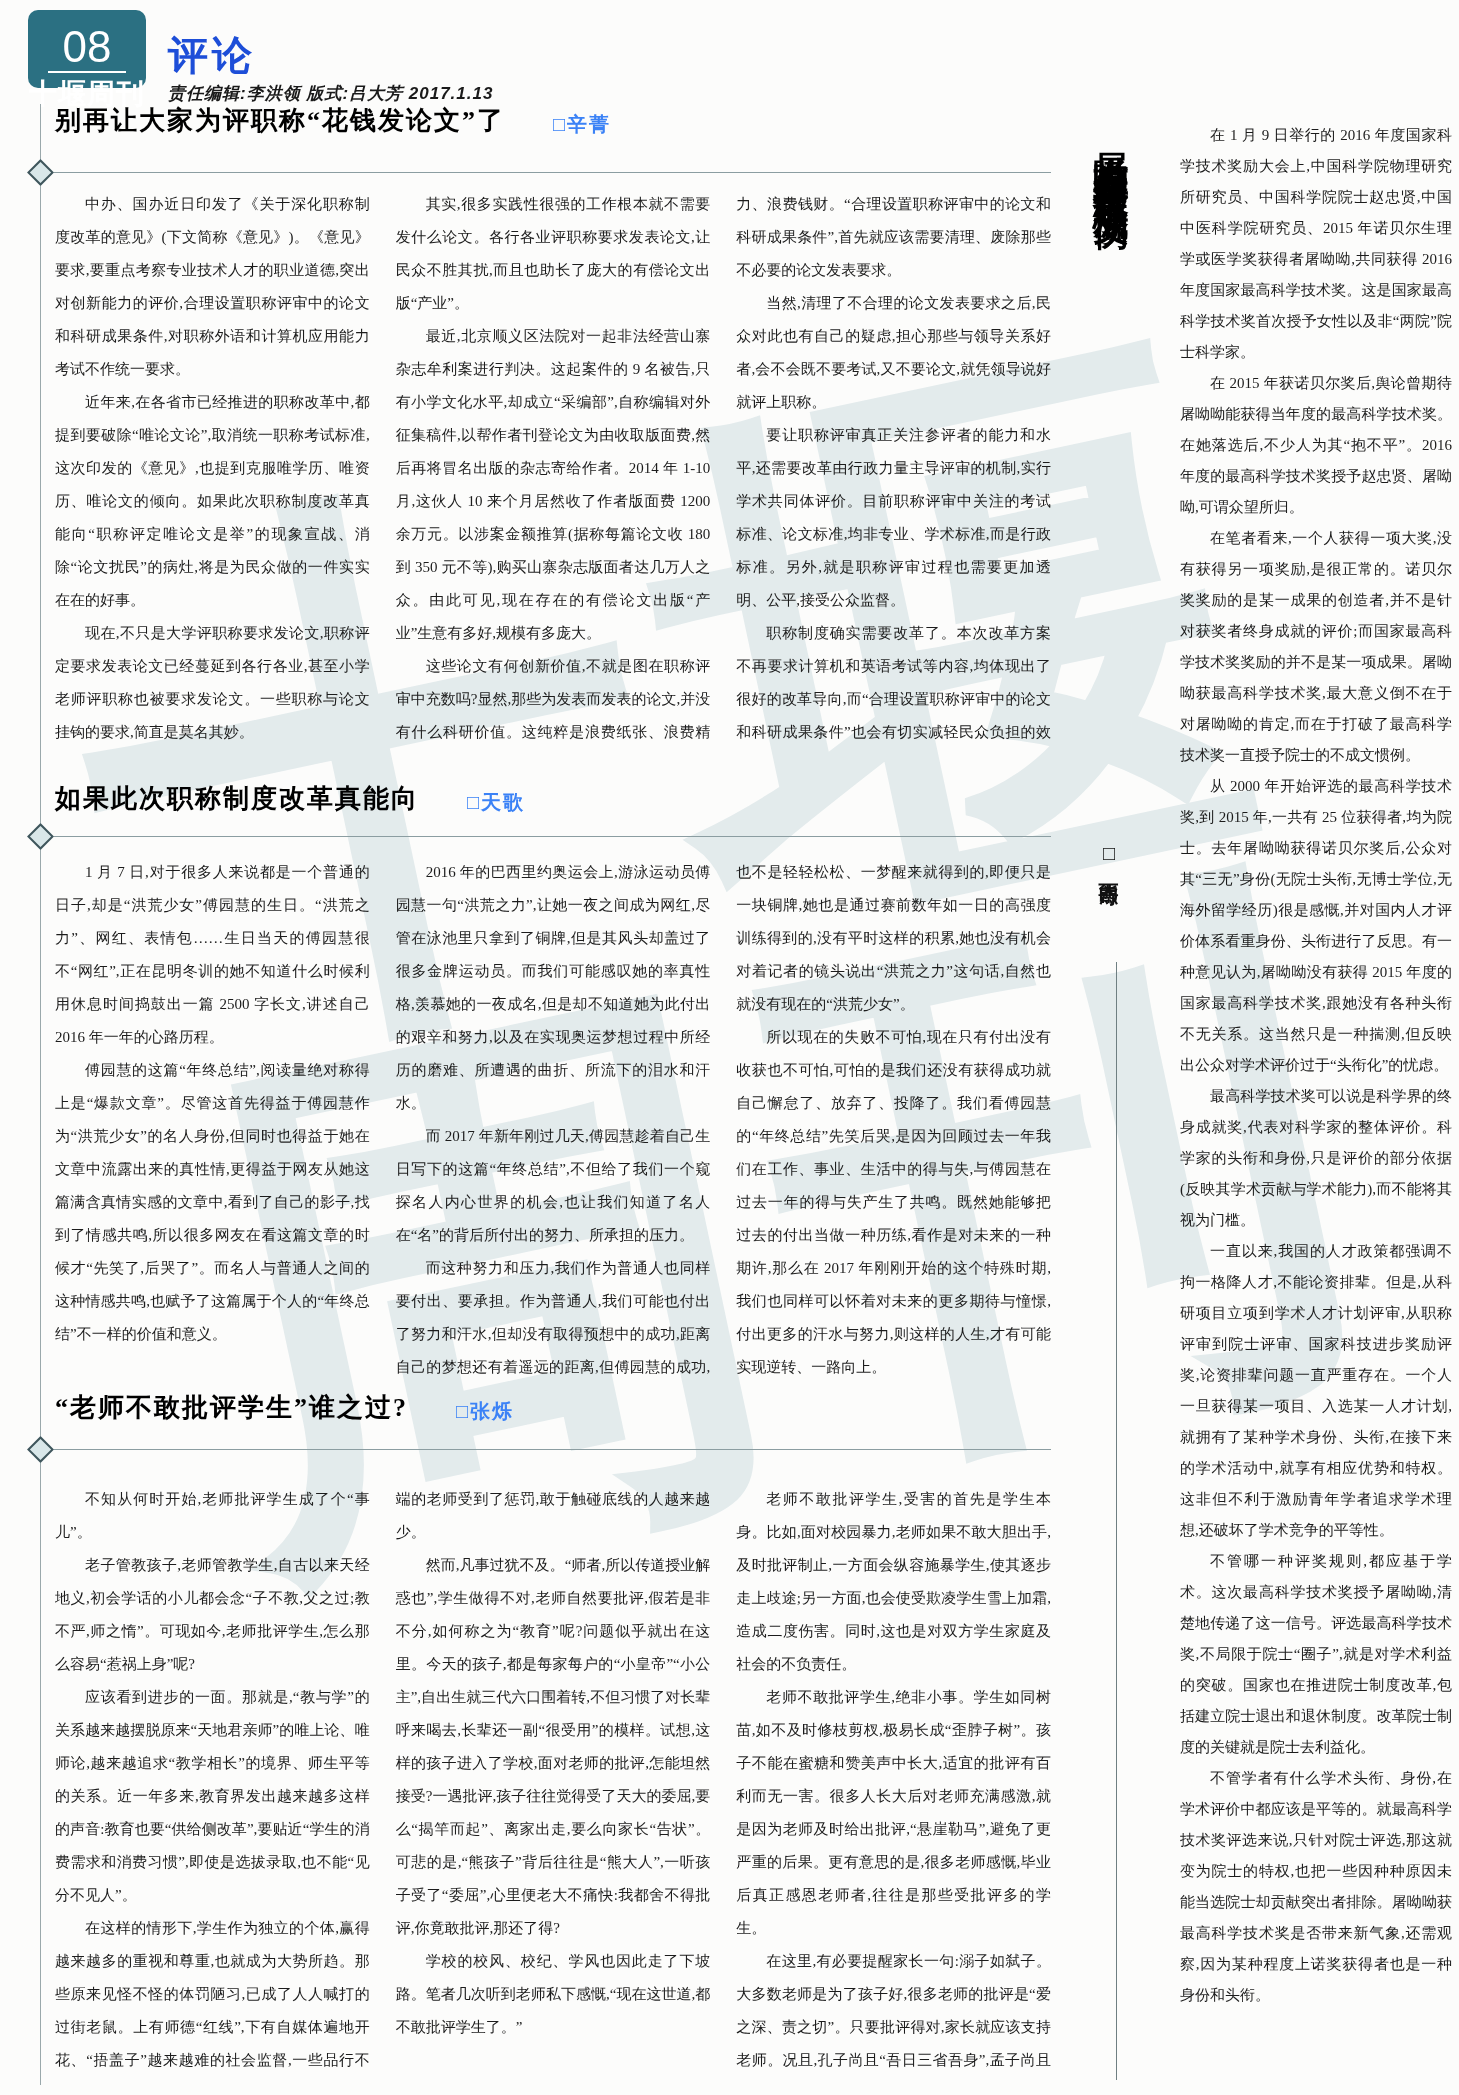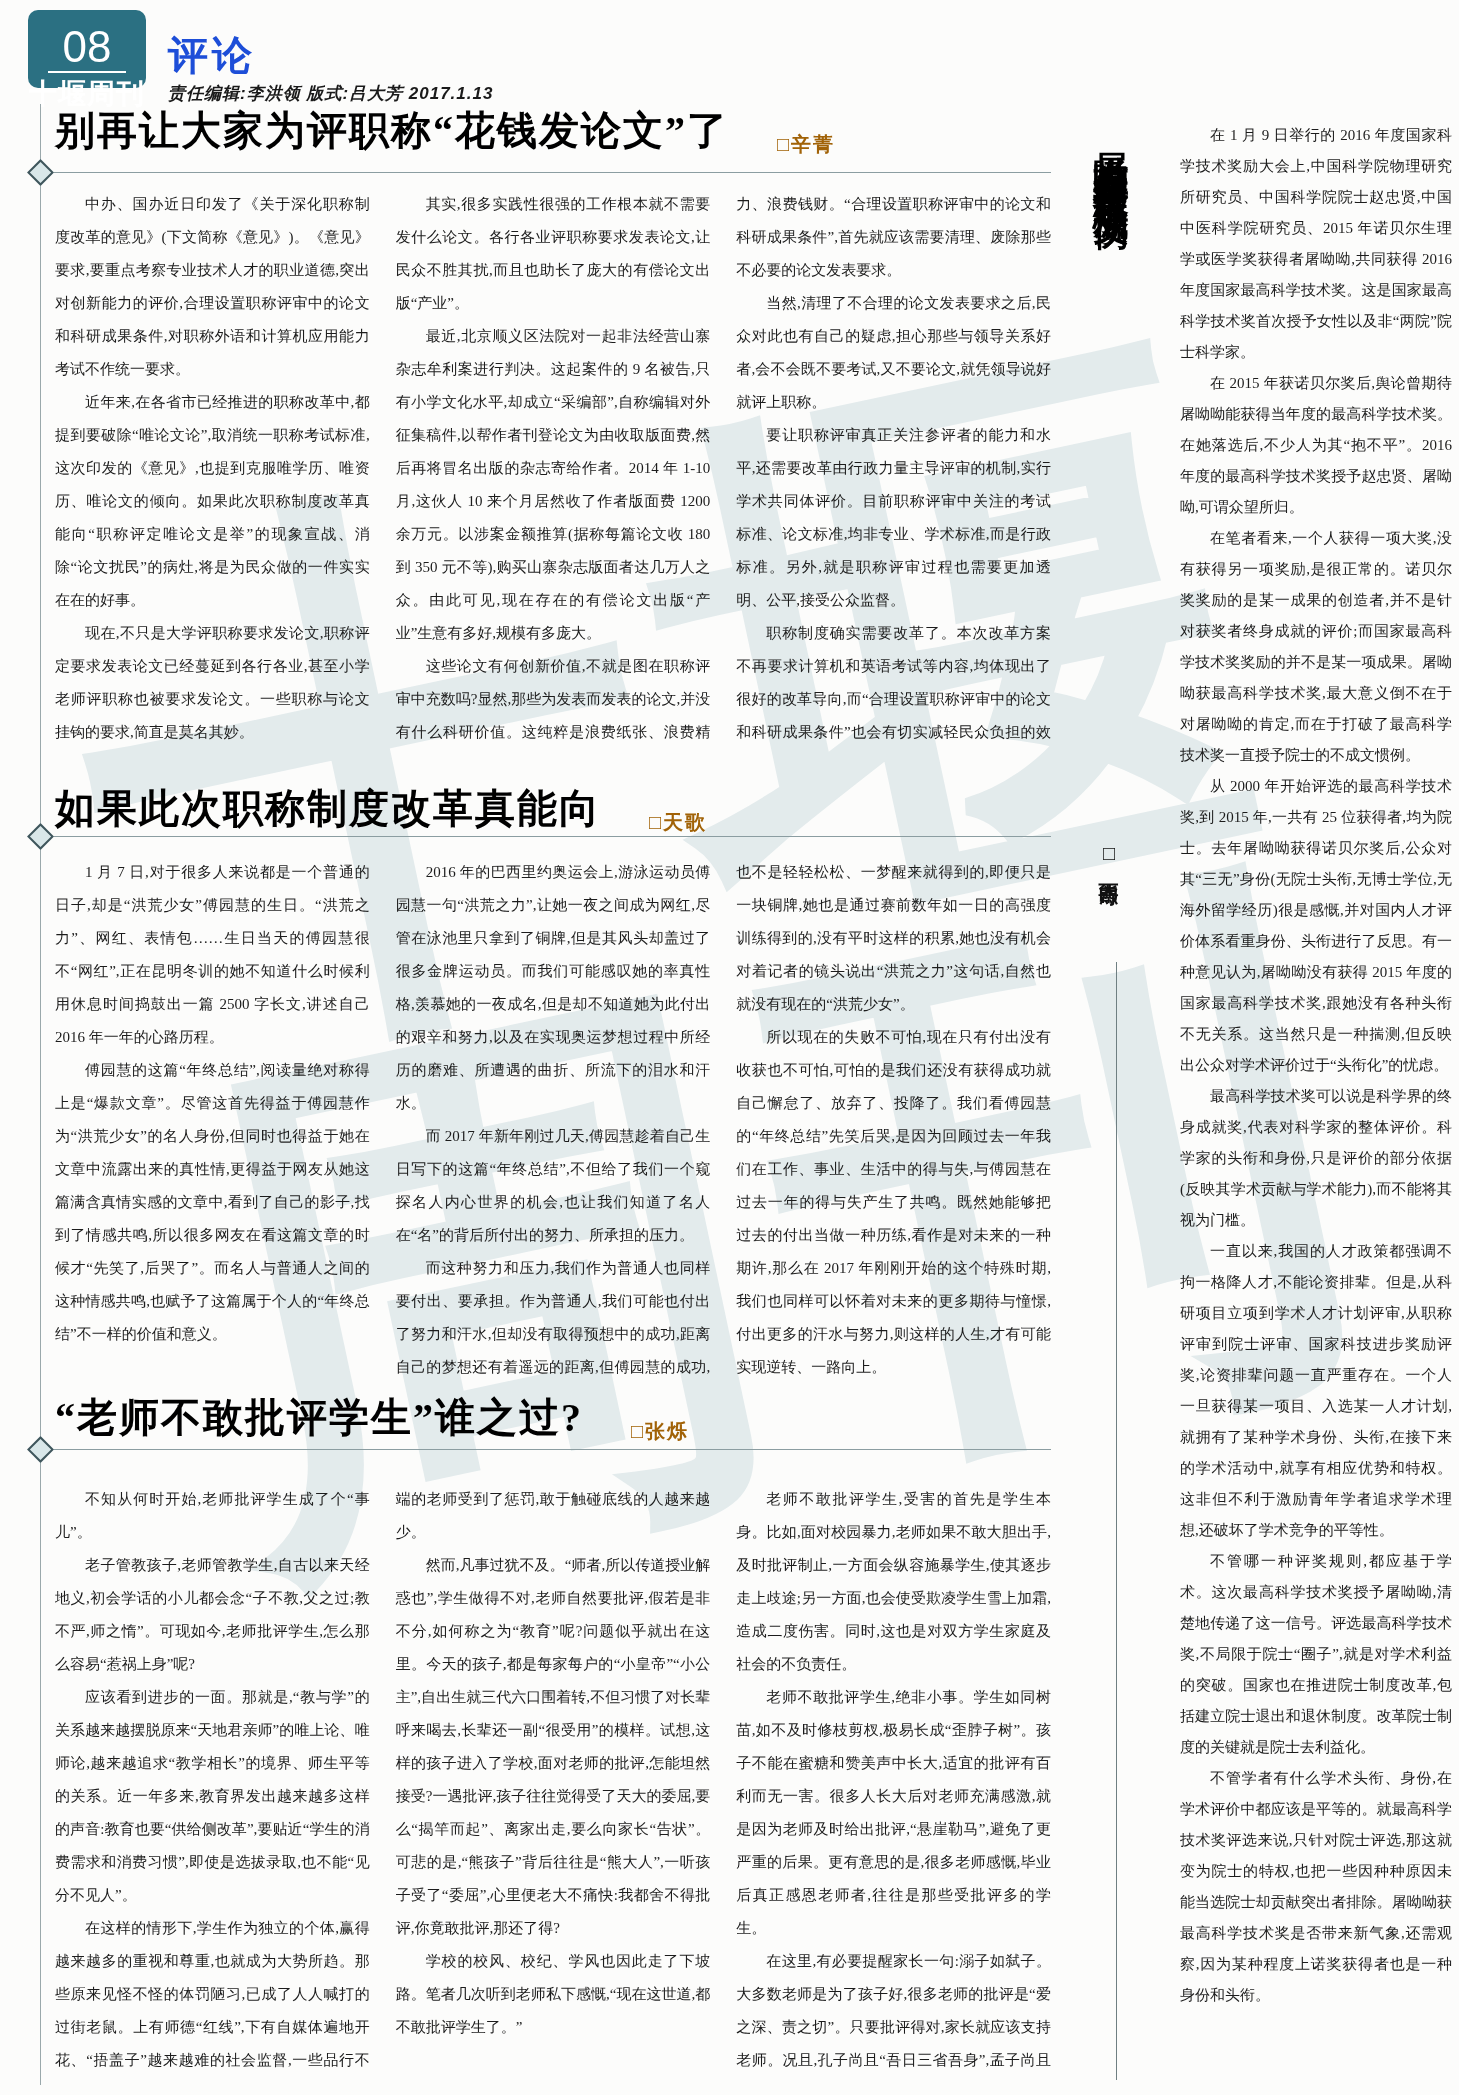--- a/index.html
+++ b/index.html
@@ -21,22 +21,22 @@
   #masthead-box .mh-rule{width:78px;border-top:2px solid #fff;margin:1px auto 2px auto;}
   #masthead-box .mh-name{font-size:28px;font-weight:bold;letter-spacing:1px;}
   #section-title{left:168px;top:28px;font-size:40px;font-weight:bold;color:#1d4ed8;letter-spacing:4px;}
   #editor-line{left:168px;top:82px;font-size:17px;font-weight:bold;font-style:italic;
     color:#1a1a1a;font-family:"Liberation Sans","DejaVu Sans",sans-serif;letter-spacing:1px;}
 
   
   .vrule-left{left:40px;top:104px;width:1px;height:1981px;background:#9aa8ab;}
 
   
-  .art-title{font-weight:900;color:#000;font-size:40px;letter-spacing:2px;white-space:nowrap;text-align:center;}
-  .art-author{font-size:20px;font-weight:bold;color:#a16207;margin-left:48px;letter-spacing:2px;}
+  .art-title{font-weight:900;color:#000;font-size:26px;letter-spacing:2px;white-space:nowrap;text-align:center;}
+  .art-author{font-size:20px;font-weight:bold;color:#3b82f6;margin-left:48px;letter-spacing:2px;}
   .title-row{display:flex;align-items:flex-end;}
   .hrule{height:1px;background:#8b9da1;}
   .diamond{position:absolute;width:15px;height:15px;background:#d9e7e9;border:2px solid #3f565c;
     transform:rotate(45deg);}
 
   
   .art-body{column-count:3;column-gap:26px;column-fill:auto;overflow:hidden;
     font-size:15px;line-height:33px;text-align:justify;color:#1c1c1c;}
   .art-body p{margin:0;text-indent:2em;}
 

